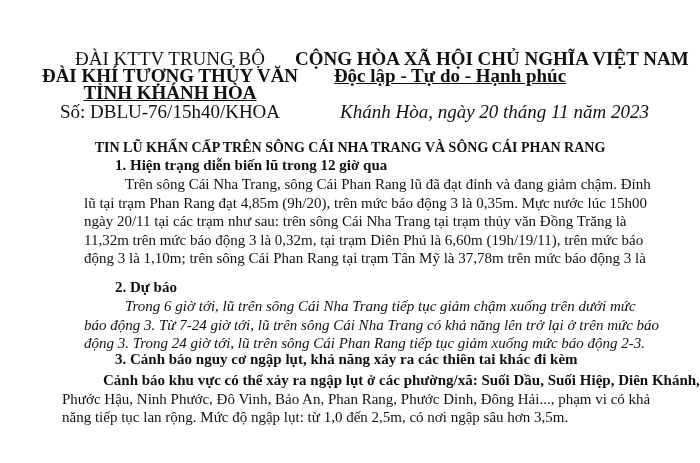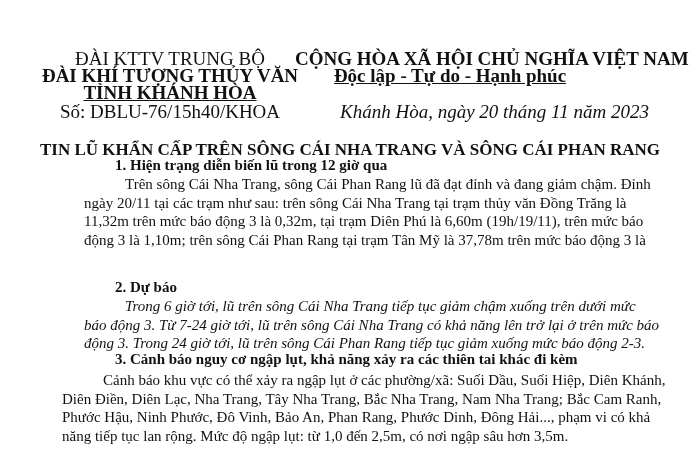--- a/index.html
+++ b/index.html
@@ -5,21 +5,21 @@
   html, body { margin:0; padding:0; background:#ffffff; }
   body { width:700px; height:463px; overflow:hidden; position:relative;
          font-family:"Liberation Serif", serif; color:#111; }
   .abs { position:absolute; white-space:nowrap; }
   .hdr-left { left:40px; width:260px; text-align:center; }
   .hdr-right { left:295px; width:390px; text-align:center; }
   .f15 { font-size:19px; }
   .b { font-weight:bold; }
   .u { text-decoration:underline; }
   .i { font-style:italic; }
-  .title { left:0; width:700px; text-align:center; font-size:17px; font-weight:bold; top:140px; }
+  .title { left:0; width:700px; text-align:center; font-size:14px; font-weight:bold; top:140px; }
   .sec { font-size:15px; font-weight:bold; }
   .para { position:absolute; font-size:15px; line-height:18.6px; text-align:justify; white-space:normal; }
   .para .line { display:block; white-space:nowrap; }
 </style>
 </head>
 <body>
 
 <div class="abs hdr-left f15" style="top:48px;">ĐÀI KTTV TRUNG BỘ</div>
 <div class="abs hdr-left f15 b" style="top:65px;">ĐÀI KHÍ TƯỢNG THỦY VĂN</div>
 <div class="abs hdr-left f15 b u" style="top:82px;">TỈNH KHÁNH HÒA</div>
@@ -27,31 +27,31 @@
 
 <div class="abs hdr-right f15 b" style="top:48px;">CỘNG HÒA XÃ HỘI CHỦ NGHĨA VIỆT NAM</div>
 <div class="abs hdr-right f15 b u" style="top:65px; left:300px; width:300px;">Độc lập - Tự do - Hạnh phúc</div>
 <div class="abs hdr-right f15 i" style="top:101px; left:340px; width:300px;">Khánh Hòa, ngày 20 tháng 11 năm 2023</div>
 
 <div class="abs title">TIN LŨ KHẨN CẤP TRÊN SÔNG CÁI NHA TRANG VÀ SÔNG CÁI PHAN RANG</div>
 
 <div class="abs sec" style="left:115px; top:157px;">1. Hiện trạng diễn biến lũ trong 12 giờ qua</div>
 <div class="para" style="left:84px; top:175px; width:548px;">
   <span class="line" style="padding-left:41px;">Trên sông Cái Nha Trang, sông Cái Phan Rang lũ đã đạt đỉnh và đang giảm chậm. Đỉnh</span>
+  <span class="line">lũ tại trạm Phan Rang đạt 4,85m (9h/20), trên mức báo động 3 là 0,35m. Mực nước lúc 15h00</span>
   <span class="line">ngày 20/11 tại các trạm như sau: trên sông Cái Nha Trang tại trạm thủy văn Đồng Trăng là</span>
   <span class="line">11,32m trên mức báo động 3 là 0,32m, tại trạm Diên Phú là 6,60m (19h/19/11), trên mức báo</span>
   <span class="line">động 3 là 1,10m; trên sông Cái Phan Rang tại trạm Tân Mỹ là 37,78m trên mức báo động 3 là</span>
 </div>
 
 <div class="abs sec" style="left:115px; top:279px;">2. Dự báo</div>
 <div class="para" style="left:84px; top:297px; width:548px;font-style:italic;">
   <span class="line" style="padding-left:41px;">Trong 6 giờ tới, lũ trên sông Cái Nha Trang tiếp tục giảm chậm xuống trên dưới mức</span>
   <span class="line">báo động 3. Từ 7-24 giờ tới, lũ trên sông Cái Nha Trang có khả năng lên trở lại ở trên mức báo</span>
   <span class="line">động 3. Trong 24 giờ tới, lũ trên sông Cái Phan Rang tiếp tục giảm xuống mức báo động 2-3.</span>
 </div>
 
 <div class="abs sec" style="left:115px; top:351px;">3. Cảnh báo nguy cơ ngập lụt, khả năng xảy ra các thiên tai khác đi kèm</div>
 <div class="para" style="left:62px; top:371px; width:580px;">
-  <span class="line" style="padding-left:41px;">Cảnh báo khu vực có thể xảy ra ngập lụt ở các phường/xã: Suối Dầu, Suối Hiệp, Diên Khánh,</span>
-  <span class="line">Diên Điền, Diên Lạc, Nha Trang, Tây Nha Trang, Bắc Nha Trang, Nam Nha Trang; Bắc Cam Ranh,</span>
+  <span class="line" style="padding-left:41px;font-weight:bold;">Cảnh báo khu vực có thể xảy ra ngập lụt ở các phường/xã: Suối Dầu, Suối Hiệp, Diên Khánh,</span>
   <span class="line">Phước Hậu, Ninh Phước, Đô Vinh, Bảo An, Phan Rang, Phước Dinh, Đông Hải..., phạm vi có khả</span>
   <span class="line">năng tiếp tục lan rộng. Mức độ ngập lụt: từ 1,0 đến 2,5m, có nơi ngập sâu hơn 3,5m.</span>
 </div>
 
 </body></html>

